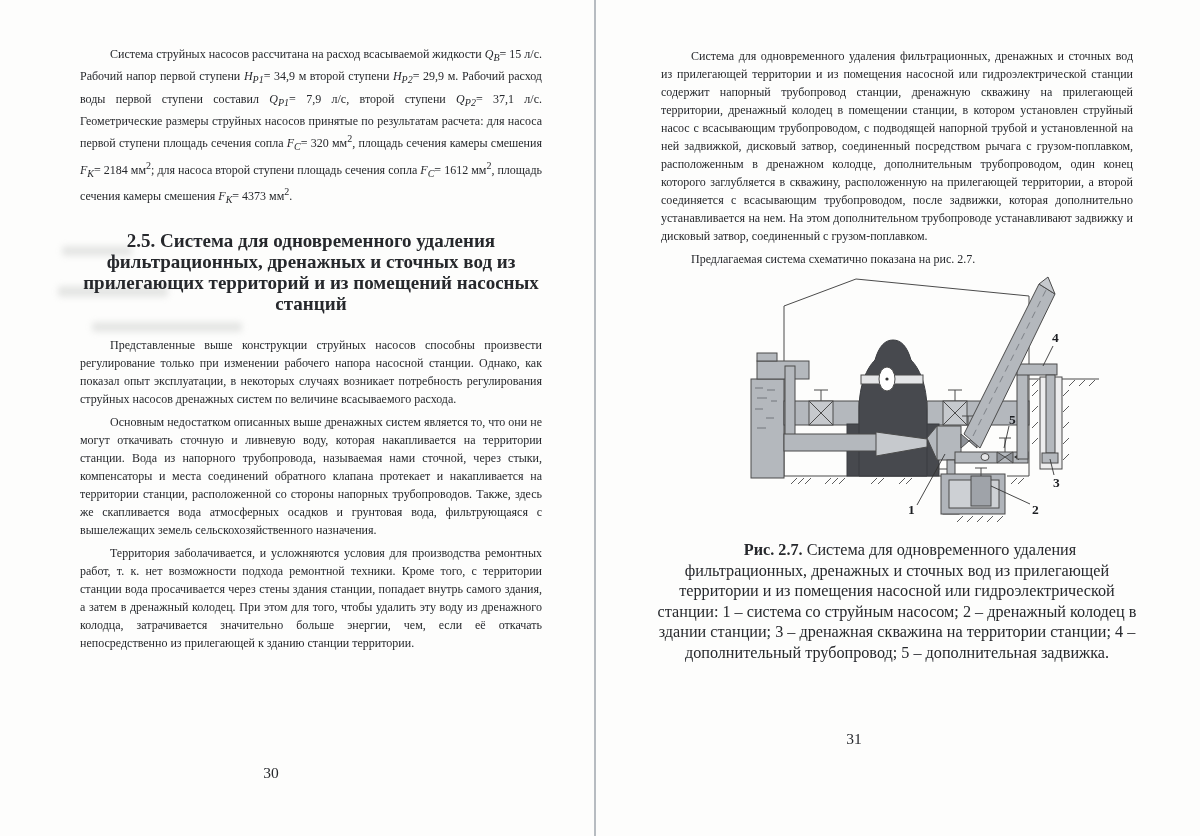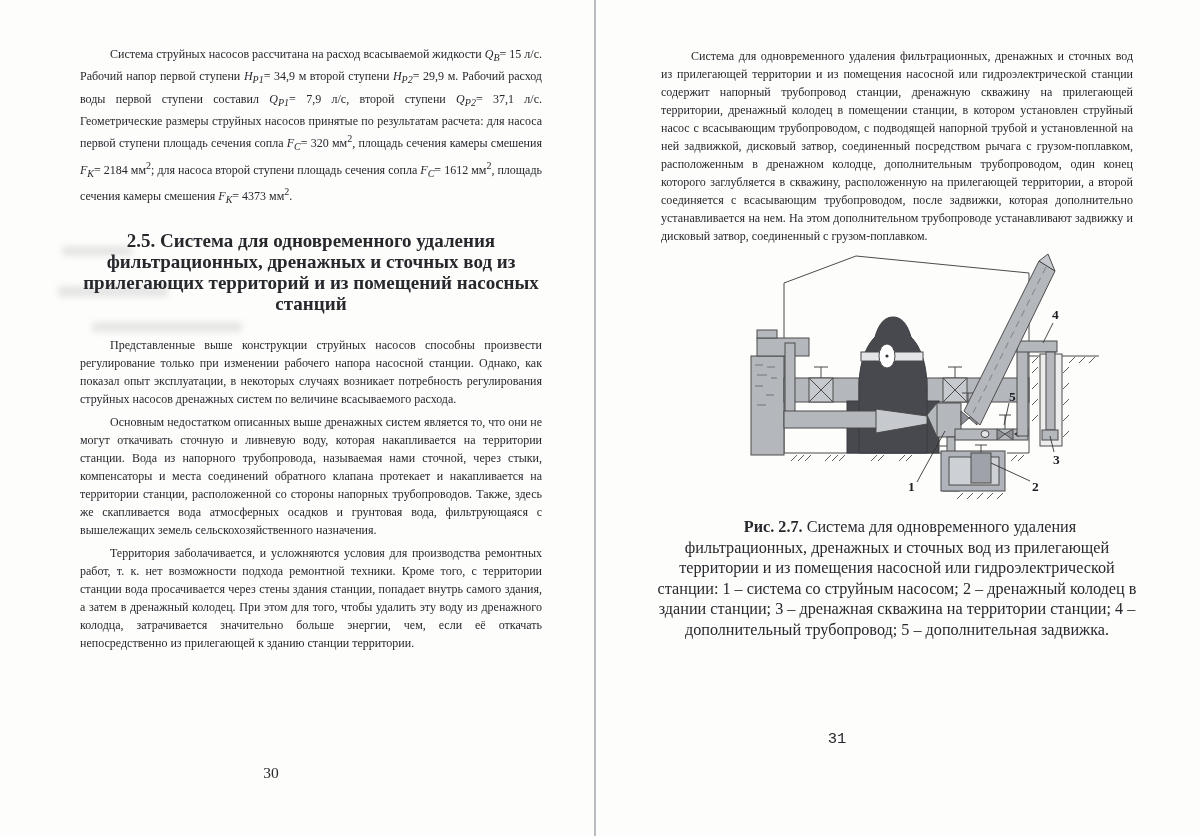--- a/index.html
+++ b/index.html
@@ -61,20 +61,21 @@
   <h2 class="sect">2.5. Система для одновременного удаления фильтрационных, дренажных и сточных вод из прилегающих территорий и из помещений насосных станций</h2>
   <p class="body">Представленные выше конструкции струйных насосов способны произвести регулирование только при изменении рабочего напора насосной станции. Однако, как показал опыт эксплуатации, в некоторых случаях возникает потребность регулирования струйных насосов дренажных систем по величине всасываемого расхода.</p>
   <p class="body">Основным недостатком описанных выше дренажных систем является то, что они не могут откачивать сточную и ливневую воду, которая накапливается на территории станции. Вода из напорного трубопровода, называемая нами сточной, через стыки, компенсаторы и места соединений обратного клапана протекает и накапливается на территории станции, расположенной со стороны напорных трубопроводов. Также, здесь же скапливается вода атмосферных осадков и грунтовая вода, фильтрующаяся с вышележащих земель сельскохозяйственного назначения.</p>
   <p class="body">Территория заболачивается, и усложняются условия для производства ремонтных работ, т. к. нет возможности подхода ремонтной техники. Кроме того, с территории станции вода просачивается через стены здания станции, попадает внутрь самого здания, а затем в дренажный колодец. При этом для того, чтобы удалить эту воду из дренажного колодца, затрачивается значительно больше энергии, чем, если её откачать непосредственно из прилегающей к зданию станции территории.</p>
 
 </div>
 <div class="pagenum pagenum-left" style="left:75px;width:472px;">30</div>
 
 <div class="page page-right">
   <p class="body">Система для одновременного удаления фильтрационных, дренажных и сточных вод из прилегающей территории и из помещения насосной или гидроэлектрической станции содержит напорный трубопровод станции, дренажную скважину на прилегающей территории, дренажный колодец в помещении станции, в котором установлен струйный насос с всасывающим трубопроводом, с подводящей напорной трубой и установленной на ней задвижкой, дисковый затвор, соединенный посредством рычага с грузом-поплавком, расположенным в дренажном колодце, дополнительным трубопроводом, один конец которого заглубляется в скважину, расположенную на прилегающей территории, а второй соединяется с всасывающим трубопроводом, после задвижки, которая дополнительно устанавливается на нем. На этом дополнительном трубопроводе устанавливают задвижку и дисковый затвор, соединенный с грузом-поплавком.</p>
+  <p class="body">Предлагаемая система схематично показана на рис. 2.7.</p>
 
   <div class="figure-wrap">
     <svg viewBox="0 0 390 256" width="452" height="256">
       <g stroke="#4b4b4b" stroke-width="1" fill="none">
 
         <polyline points="63,200 63,30 135,3 308,20 308,200"></polyline>
 
         <line x1="63" y1="200" x2="220" y2="200"></line>
         <line x1="286" y1="200" x2="308" y2="200"></line>
       </g>
@@ -187,13 +188,13 @@
       <text class="callout" x="332" y="211">3</text>
       <text class="callout" x="331" y="66">4</text>
       <text class="callout" x="288" y="148">5</text>
     </svg>
   </div>
 
   <p class="caption">
     <span class="lead">Рис. 2.7.</span><span> Система для одновременного удаления фильтрационных, дренажных и сточных вод из прилегающей территории и из помещения насосной или гидроэлектрической станции: 1 – система со струйным насосом; 2 – дренажный колодец в здании станции; 3 – дренажная скважина на территории станции; 4 – дополнительный трубопровод; 5 – дополнительная задвижка.</span>
   </p>
 </div>
-<div class="pagenum pagenum-right" style="left:636px;width:482px;font-family:Liberation Mono, monospace;">31</div>
+<div class="pagenum pagenum-right" style="left:653px;width:482px;">31</div>
 
 </body></html>

